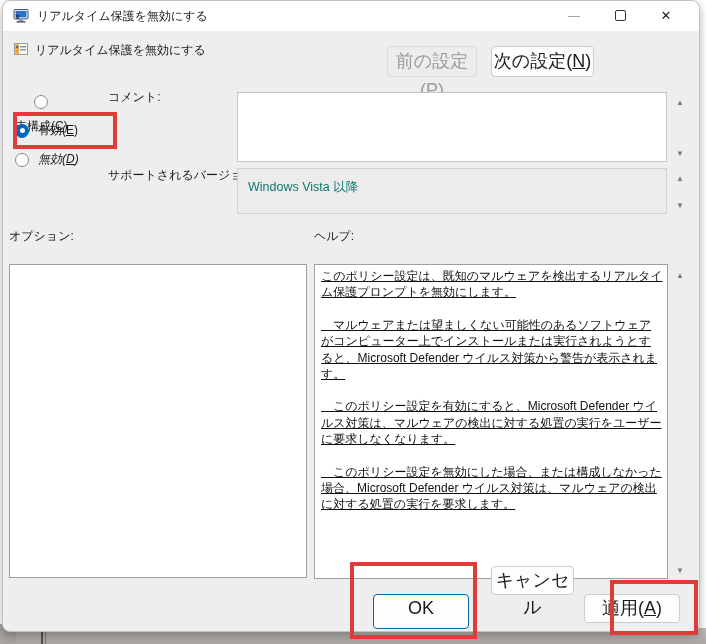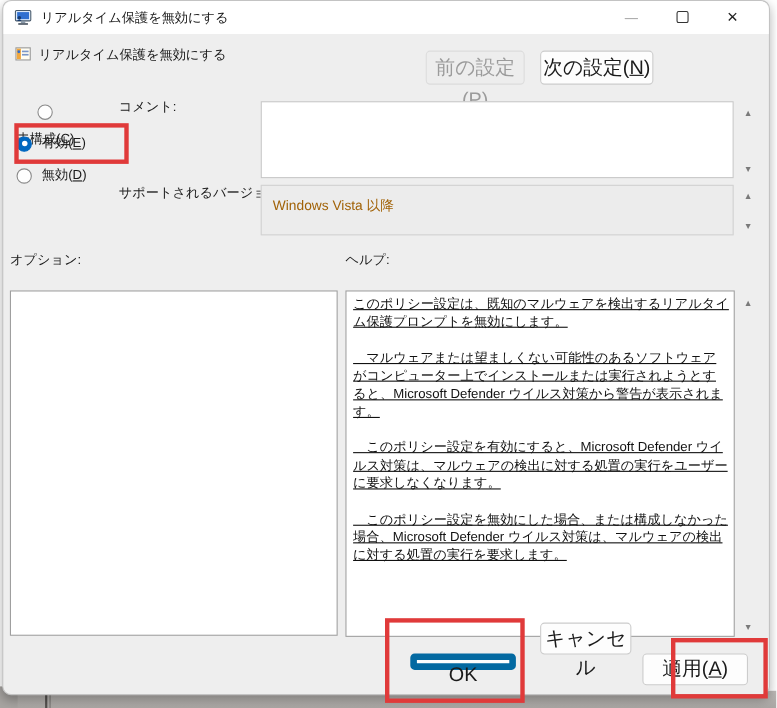--- a/index.html
+++ b/index.html
@@ -34,53 +34,53 @@
   .setting-icon { position:absolute; left:10px; top:40px; width:16px; height:16px; }
   .setting-name { position:absolute; left:32px; top:41px; font-size:12px; color:#1a1a1a; white-space:nowrap; }
   .btn { position:absolute; border-radius:4px; font-size:18px; text-align:center;
     background:#fdfdfd; border:1px solid #cccccc; color:#1a1a1a; cursor:pointer; }
   .btn-prev { left:384px; top:45px; width:90px; height:31px; line-height:29px;
     background:#ededed; border-color:#dcdcdc; color:#9b9b9b; }
   .btn-next { left:488px; top:45px; width:103px; height:31px; line-height:29px; }
 
   
   .radio-row { position:absolute; left:12px; display:flex; align-items:center; gap:9px; cursor:pointer; }
-  .radio-row-0 { top:94px;flex-direction:column; } .radio-row-1 { top:121px; } .radio-row-2 { top:150px; }
+  .radio-row-0 { top:94px;flex-direction:column; } .radio-row-1 { top:121px; } .radio-row-2 { top:150px;font-style:italic; }
   .radio { width:14px; height:14px; border-radius:50%; background:#fefefe; border:1px solid #8a8a8a;
     display:flex; align-items:center; justify-content:center; flex:0 0 auto; }
   .radio.selected { background:#0067c0; border-color:#0067c0; }
   .radio.selected::after { content:""; width:5px; height:5px; border-radius:50%; background:#ffffff; }
   .radio-label { font-size:12px; color:#1a1a1a; white-space:nowrap; }
   .ak { text-decoration:underline; }
 
   
   .field-label { position:absolute; font-size:12px; color:#1a1a1a; white-space:nowrap; }
   .comment-label { left:105px; top:88px; }
   .comment-box { position:absolute; left:234px; top:91px; width:430px; height:70px;
     background:#ffffff; border:1px solid #c6c6c6; font-size:12px; padding:3px 5px; color:#111; }
   .version-label { left:105px; top:166px; }
   .version-box { position:absolute; left:234px; top:167px; width:430px; height:46px;
-    background:#ececec; border:1px solid #d2d2d2; font-size:12.5px; color:#a16207; padding:10px 0 0 10px; }
+    background:#ececec; border:1px solid #d2d2d2; font-size:12.5px; color:#0f766e; padding:10px 0 0 10px; }
 
   
   .scroll-arrow { position:absolute; left:666px; width:22px; height:12px; text-align:center;
     font-size:8px; color:#7a7a7a; line-height:12px; cursor:pointer; }
 
   
   .options-label { left:6px; top:227px; }
   .help-label { left:311px; top:227px; }
   .options-box { position:absolute; left:6px; top:263px; width:298px; height:314px;
     background:#ffffff; border:1px solid #9f9f9f; }
   .help-box { position:absolute; left:311px; top:263px; width:354px; height:315px;
     background:#ffffff; border:1px solid #9f9f9f; overflow:hidden; }
   .help-text { padding:3px 4px 0 6px; font-size:12px; line-height:16.4px; color:#111; }
   .help-text p { margin:0 0 16px 0;text-decoration:underline; }
 
   
-  .btn-ok { left:370px; top:593px; width:96px; height:15px; line-height:27px; border:6px solid #0369a1; }
+  .btn-ok { left:370px; top:593px; width:96px; height:35px; line-height:27px; border:1px solid #0369a1; }
   .btn-cancel { left:488px; top:565px; width:83px; height:29px; line-height:27px; }
   .btn-apply { left:581px; top:593px; width:96px; height:29px; line-height:27px; }
 
   
   .annotation { position:absolute; border:4px solid #e03a3a; background:transparent; z-index:50; }
   .annot-enabled { left:13px; top:112px; width:104px; height:37px; }
   .annot-ok { left:350px; top:562px; width:127px; height:77px; }
   .annot-apply { left:610px; top:580px; width:88px; height:55px; }
 </style>
 </head>

